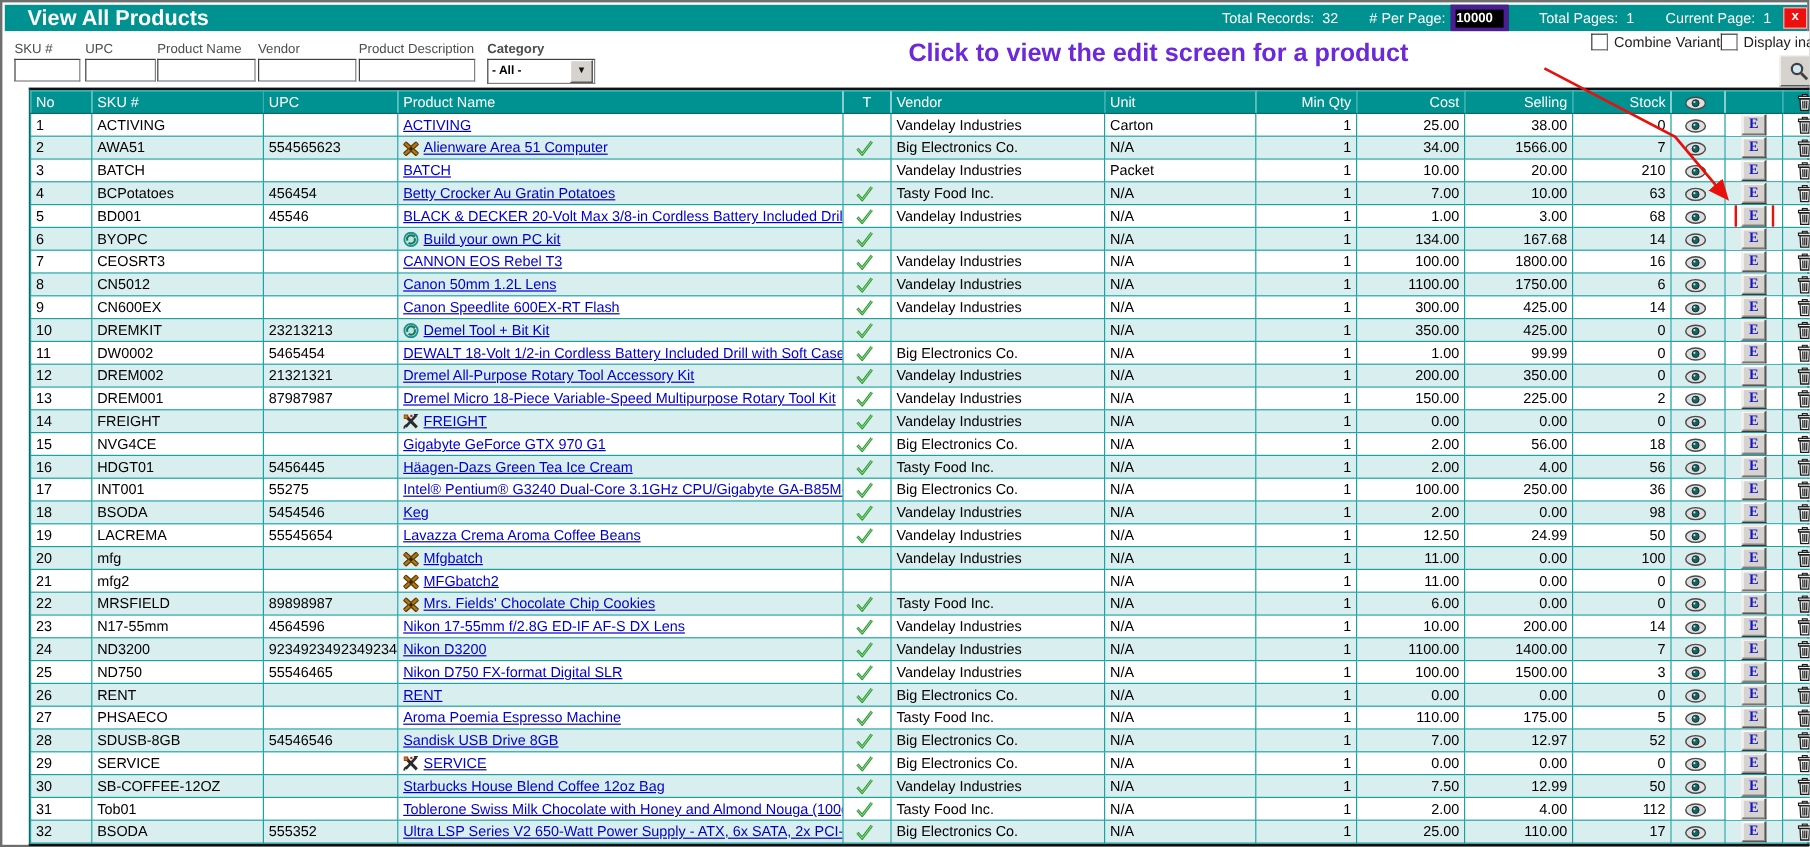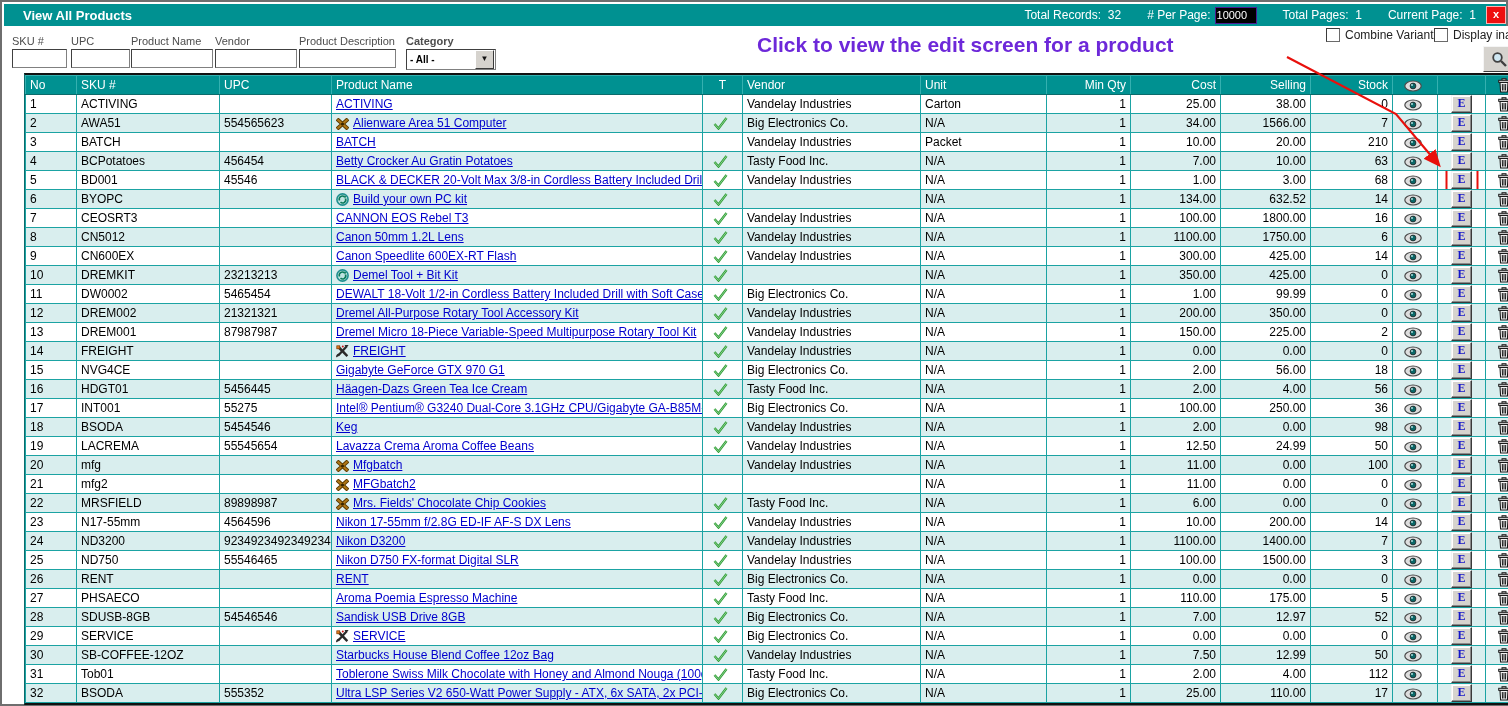--- a/index.html
+++ b/index.html
@@ -3,26 +3,26 @@
 <meta charset="utf-8">
 <style>
   html,body{margin:0;padding:0;}
   body{width:1508px;height:706px;position:relative;overflow:hidden;background:#fff;
        font-family:"Liberation Sans",sans-serif;font-size:12px;color:#000;}
   #frame{position:absolute;inset:0;border:2px solid #6e6e6e;box-sizing:border-box;}
 
   
   #titlebar{position:absolute;left:4px;top:4px;right:2px;height:22px;background:#009191;
             display:flex;align-items:center;color:#fff;}
-  #titlebar .wtitle{font-weight:bold;font-size:13px;margin-left:19px;}
+  #titlebar .wtitle{font-weight:bold;font-size:18px;margin-left:19px;}
   #titlebar .right{margin-left:auto;display:flex;align-items:center;gap:4px;font-size:12px;}
   #titlebar .pitem{white-space:nowrap;}
   #titlebar .gap{width:18px;}
-  #perpage-input{width:38px;height:15px;background:#000;color:#fff;border:1px solid #4c1d95;
-                 font-family:"Liberation Sans",sans-serif;font-size:11px;font-weight:normal;padding:0 1px;}
+  #perpage-input{width:38px;height:15px;background:#000;color:#fff;border:4px solid #4c1d95;
+                 font-family:"Liberation Sans",sans-serif;font-size:11px;font-weight:bold;padding:0 1px;}
   #close-btn{width:18px;height:16px;background:#ee0f0f;border:1px solid #ffb3b3;color:#fff;
              font-weight:bold;font-size:11px;line-height:14px;text-align:center;margin-left:6px;}
 
   
   #filters{position:absolute;left:4px;top:26px;right:0;height:47px;background:#fff;}
   .ffield{position:absolute;top:9px;}
   .flabel{display:block;color:#4d4d4d;font-size:11px;margin-bottom:2px;white-space:nowrap;}
   .ftext{height:17px;border:1px solid #808080;border-top-color:#404040;border-left-color:#404040;
          font-family:"Liberation Sans",sans-serif;font-size:12px;padding:0 2px;}
   .fselect{height:21px;border:1px solid #808080;border-top-color:#404040;border-left-color:#404040;
@@ -341,21 +341,21 @@
                 <path d="M8 2.5 L10.5 3.5 L8.7 5.5 Z" fill="#0a7a5a"></path>
               </svg></span><a class="plink" href="#">Build your own PC kit</a></td>
           <td class="a-center"><span class="icn"><svg width="15" height="13" viewBox="0 0 15 13">
                 <path d="M1.5 7 L5.5 11.5 L13.5 1" fill="none" stroke="#2f9e35" stroke-width="2.4"></path>
                 <path d="M1.5 7 L5.5 11.5 L13.5 1" fill="none" stroke="#9fd9a2" stroke-width="0.8"></path>
               </svg></span></td>
           <td class="a-left"></td>
           <td class="a-left">N/A</td>
           <td class="a-right">1</td>
           <td class="a-right">134.00</td>
-          <td class="a-right">632.52</td>
+          <td class="a-right">167.68</td>
           <td class="a-right">14</td>
           <td class="a-center"><span class="iconbtn"><span class="icn"><svg width="18" height="12" viewBox="0 0 18 12">
                   <ellipse cx="9" cy="6" rx="8.2" ry="5" fill="#dedede" stroke="#4a4a4a" stroke-width="1.2"></ellipse>
                   <circle cx="9" cy="6" r="2.9" fill="#0a6868" stroke="#222" stroke-width="0.8"></circle>
                   <circle cx="8" cy="5" r="0.9" fill="#bfe8e8"></circle>
                 </svg></span></span></td>
           <td class="a-center pos"><span class="btn3d">E</span></td>
           <td class="a-center"><span class="iconbtn"><span class="icn"><svg width="12" height="15" viewBox="0 0 12 15">
                   <rect x="4" y="0.7" width="4" height="1.6" fill="#f2f2f2" stroke="#1a1a1a" stroke-width="1"></rect>
                   <rect x="0.7" y="2.3" width="10.6" height="2" fill="#f2f2f2" stroke="#1a1a1a" stroke-width="1"></rect>

